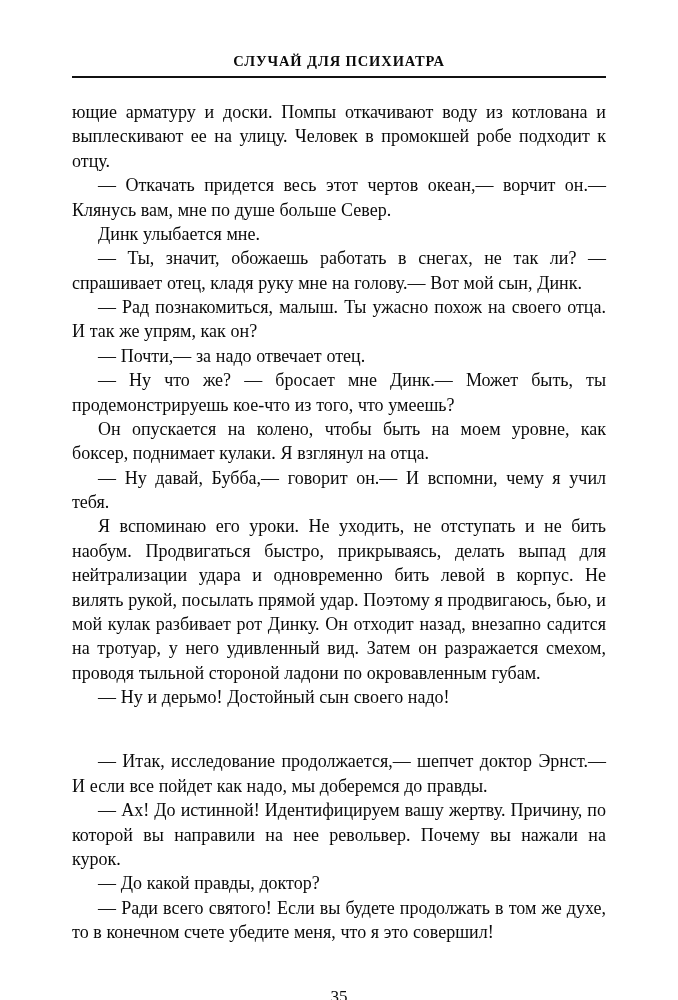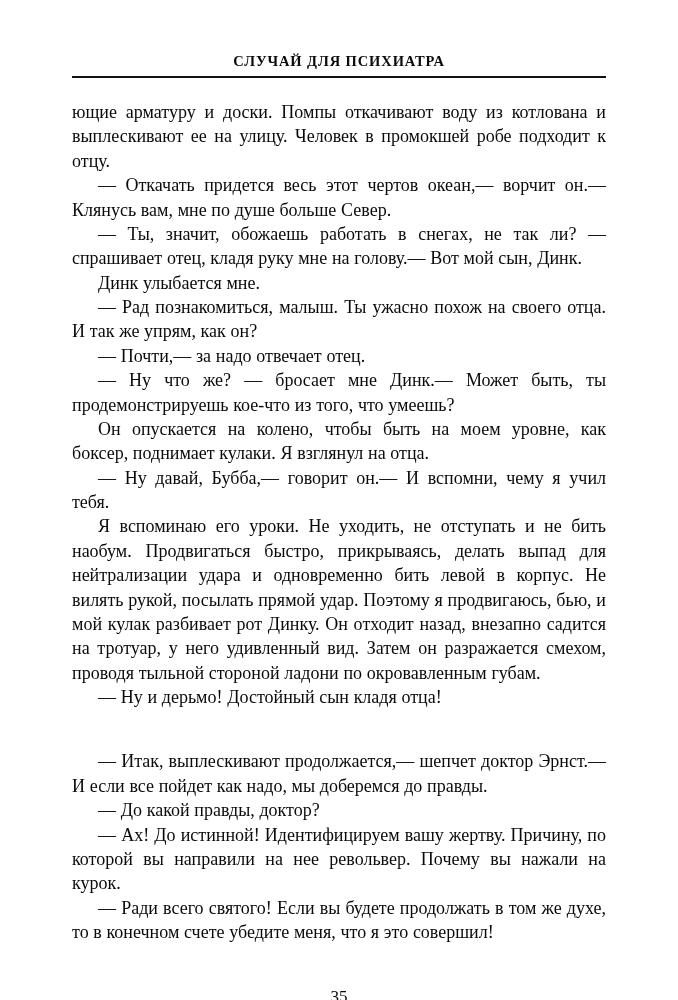--- a/index.html
+++ b/index.html
@@ -69,35 +69,35 @@
 <body>
 
 <div class="page">
 
   <div class="running-head">СЛУЧАЙ ДЛЯ ПСИХИАТРА</div>
   <hr class="head-rule">
 
   <div class="body-text">
     <p class="noindent">ющие арматуру и доски. Помпы откачивают воду из котлована и выплескивают ее на улицу. Человек в промокшей робе подходит к отцу.</p>
     <p>— Откачать придется весь этот чертов океан,— ворчит он.— Клянусь вам, мне по душе больше Север.</p>
+    <p>Динк улыбается мне.</p>
     <p>— Ты, значит, обожаешь работать в снегах, не так ли? — спрашивает отец, кладя руку мне на голову.— Вот мой сын, Динк.</p>
-    <p>Динк улыбается мне.</p>
     <p>— Рад познакомиться, малыш. Ты ужасно похож на своего отца. И так же упрям, как он?</p>
     <p>— Почти,— за надо отвечает отец.</p>
     <p>— Ну что же? — бросает мне Динк.— Может быть, ты продемонстрируешь кое-что из того, что умеешь?</p>
     <p>Он опускается на колено, чтобы быть на моем уровне, как боксер, поднимает кулаки. Я взглянул на отца.</p>
     <p>— Ну давай, Бубба,— говорит он.— И вспомни, чему я учил тебя.</p>
     <p>Я вспоминаю его уроки. Не уходить, не отступать и не бить наобум. Продвигаться быстро, прикрываясь, делать выпад для нейтрализации удара и одновременно бить левой в корпус. Не вилять рукой, посылать прямой удар. Поэтому я продвигаюсь, бью, и мой кулак разбивает рот Динку. Он отходит назад, внезапно садится на тротуар, у него удивленный вид. Затем он разражается смехом, проводя тыльной стороной ладони по окровавленным губам.</p>
-    <p>— Ну и дерьмо! Достойный сын кладя отца!</p>
+    <p>— Ну и дерьмо! Достойный сын своего надо!</p>
   </div>
 
   <div class="section-gap"></div>
 
   <div class="body-text">
-    <p>— Итак, выплескивают продолжается,— шепчет доктор Эрнст.— И если все пойдет как надо, мы доберемся до правды.</p>
+    <p>— Итак, исследование продолжается,— шепчет доктор Эрнст.— И если все пойдет как надо, мы доберемся до правды.</p>
+    <p>— Ах! До истинной! Идентифицируем вашу жертву. Причину, по которой вы направили на нее револьвер. Почему вы нажали на курок.</p>
     <p>— До какой правды, доктор?</p>
-    <p>— Ах! До истинной! Идентифицируем вашу жертву. Причину, по которой вы направили на нее револьвер. Почему вы нажали на курок.</p>
     <p>— Ради всего святого! Если вы будете продолжать в том же духе, то в конечном счете убедите меня, что я это совершил!</p>
   </div>
 
   <div class="folio">35</div>
 
 </div>
 
 </body></html>

